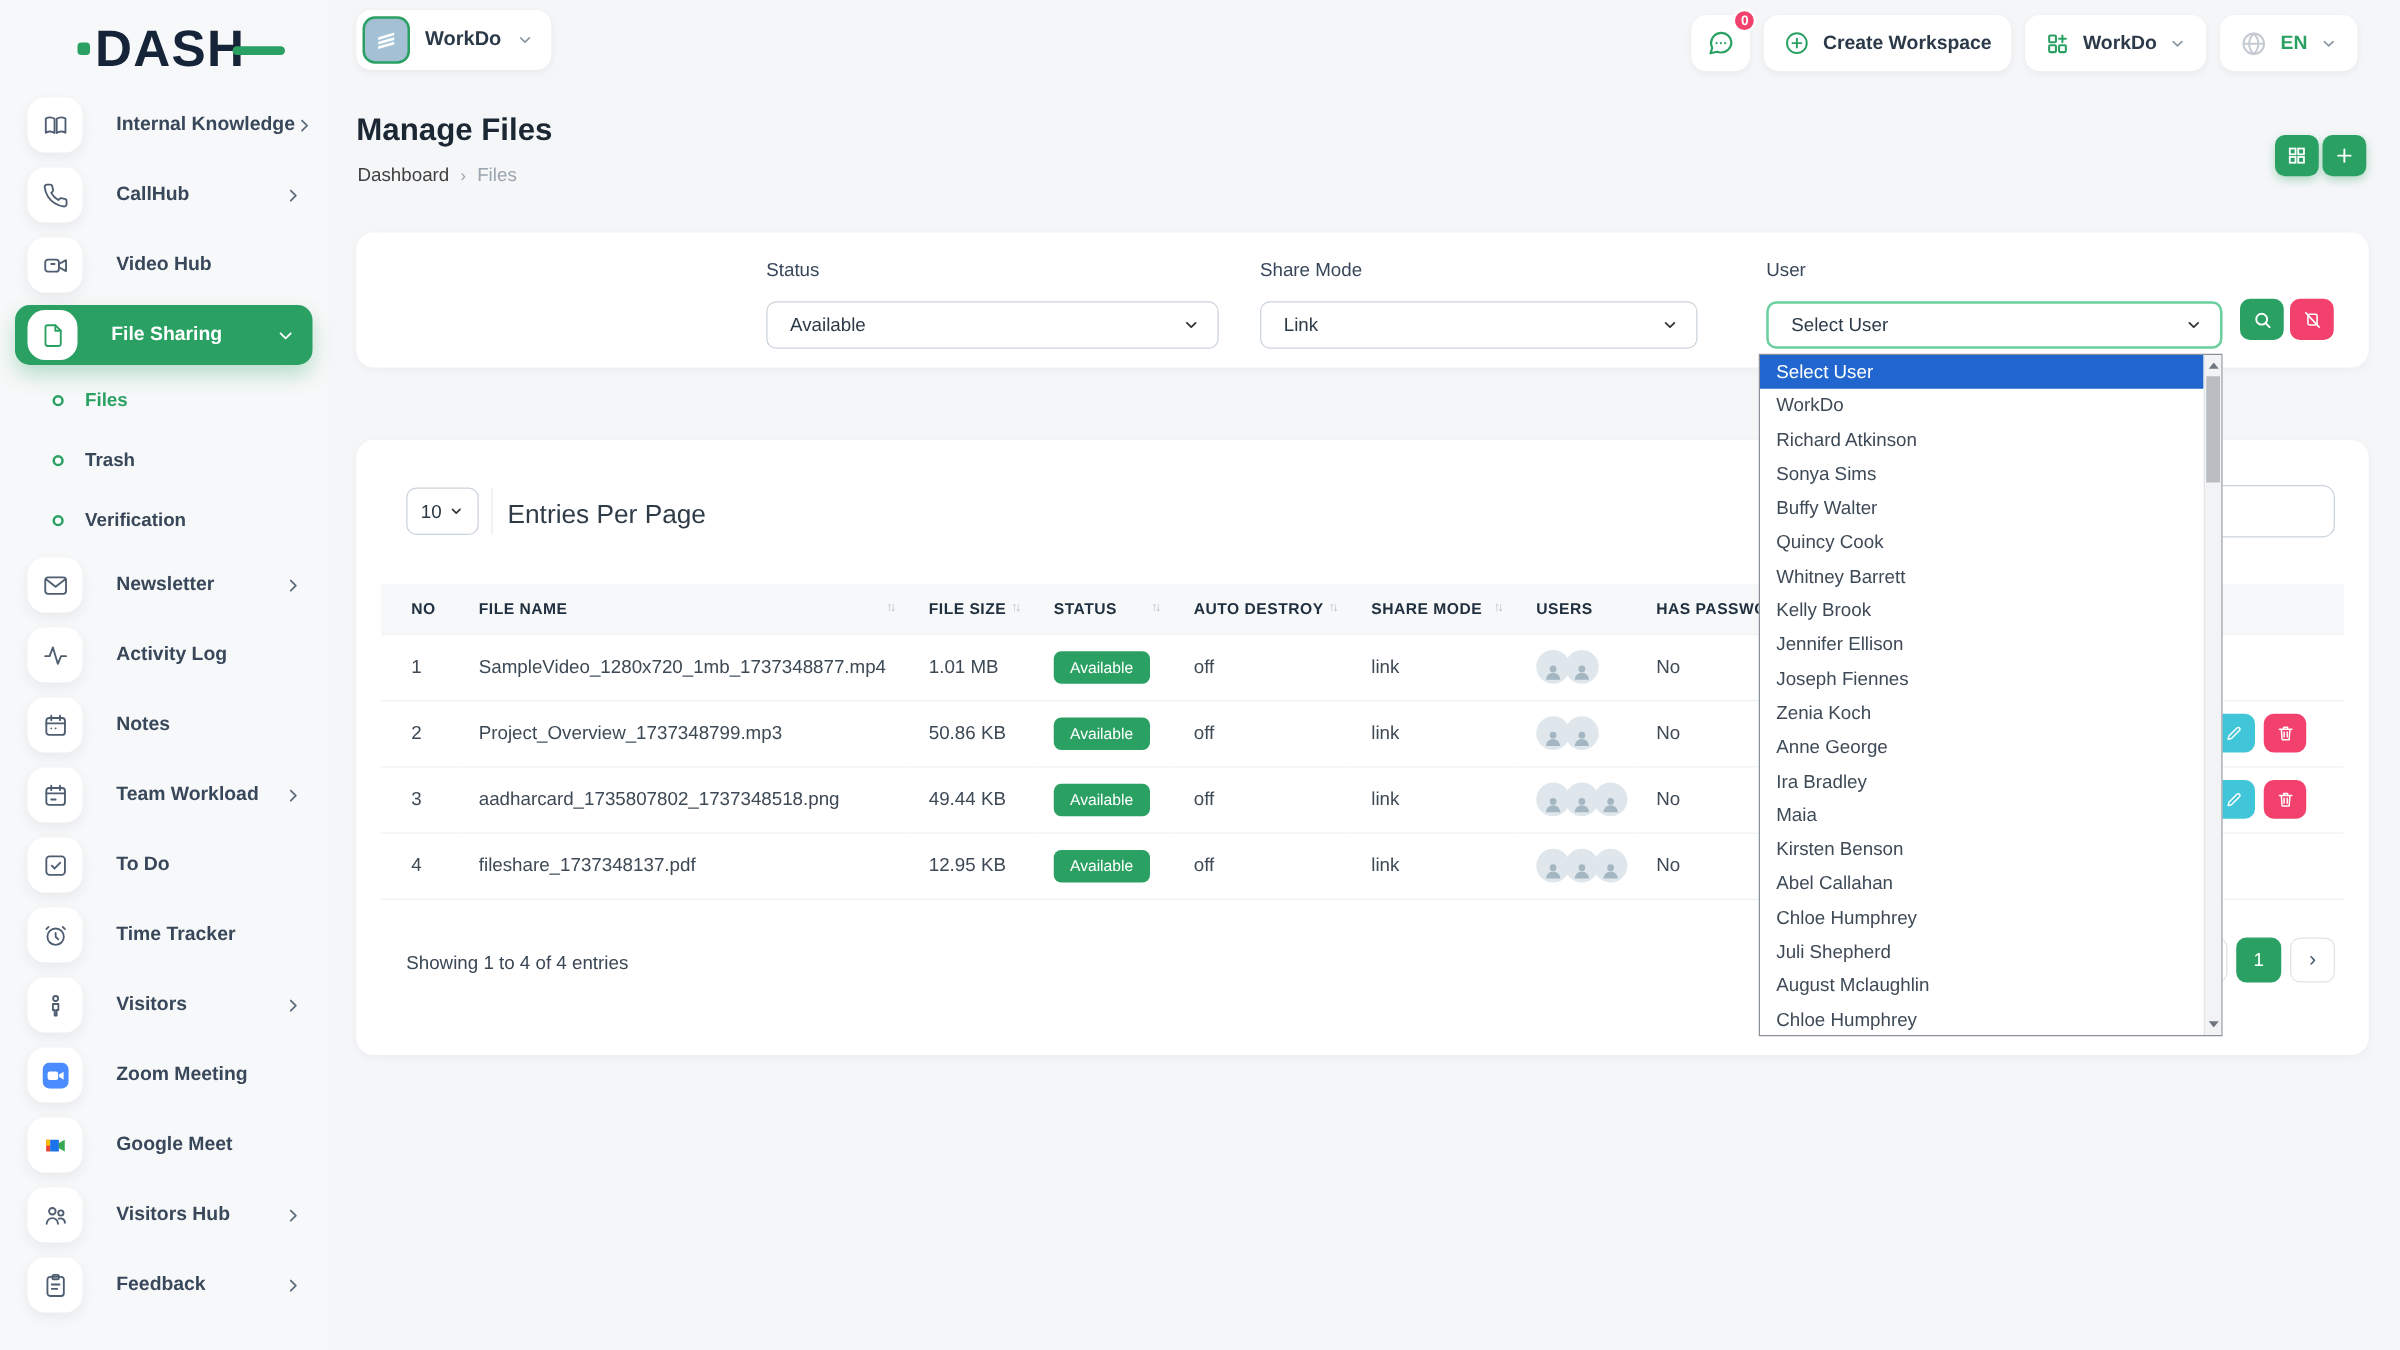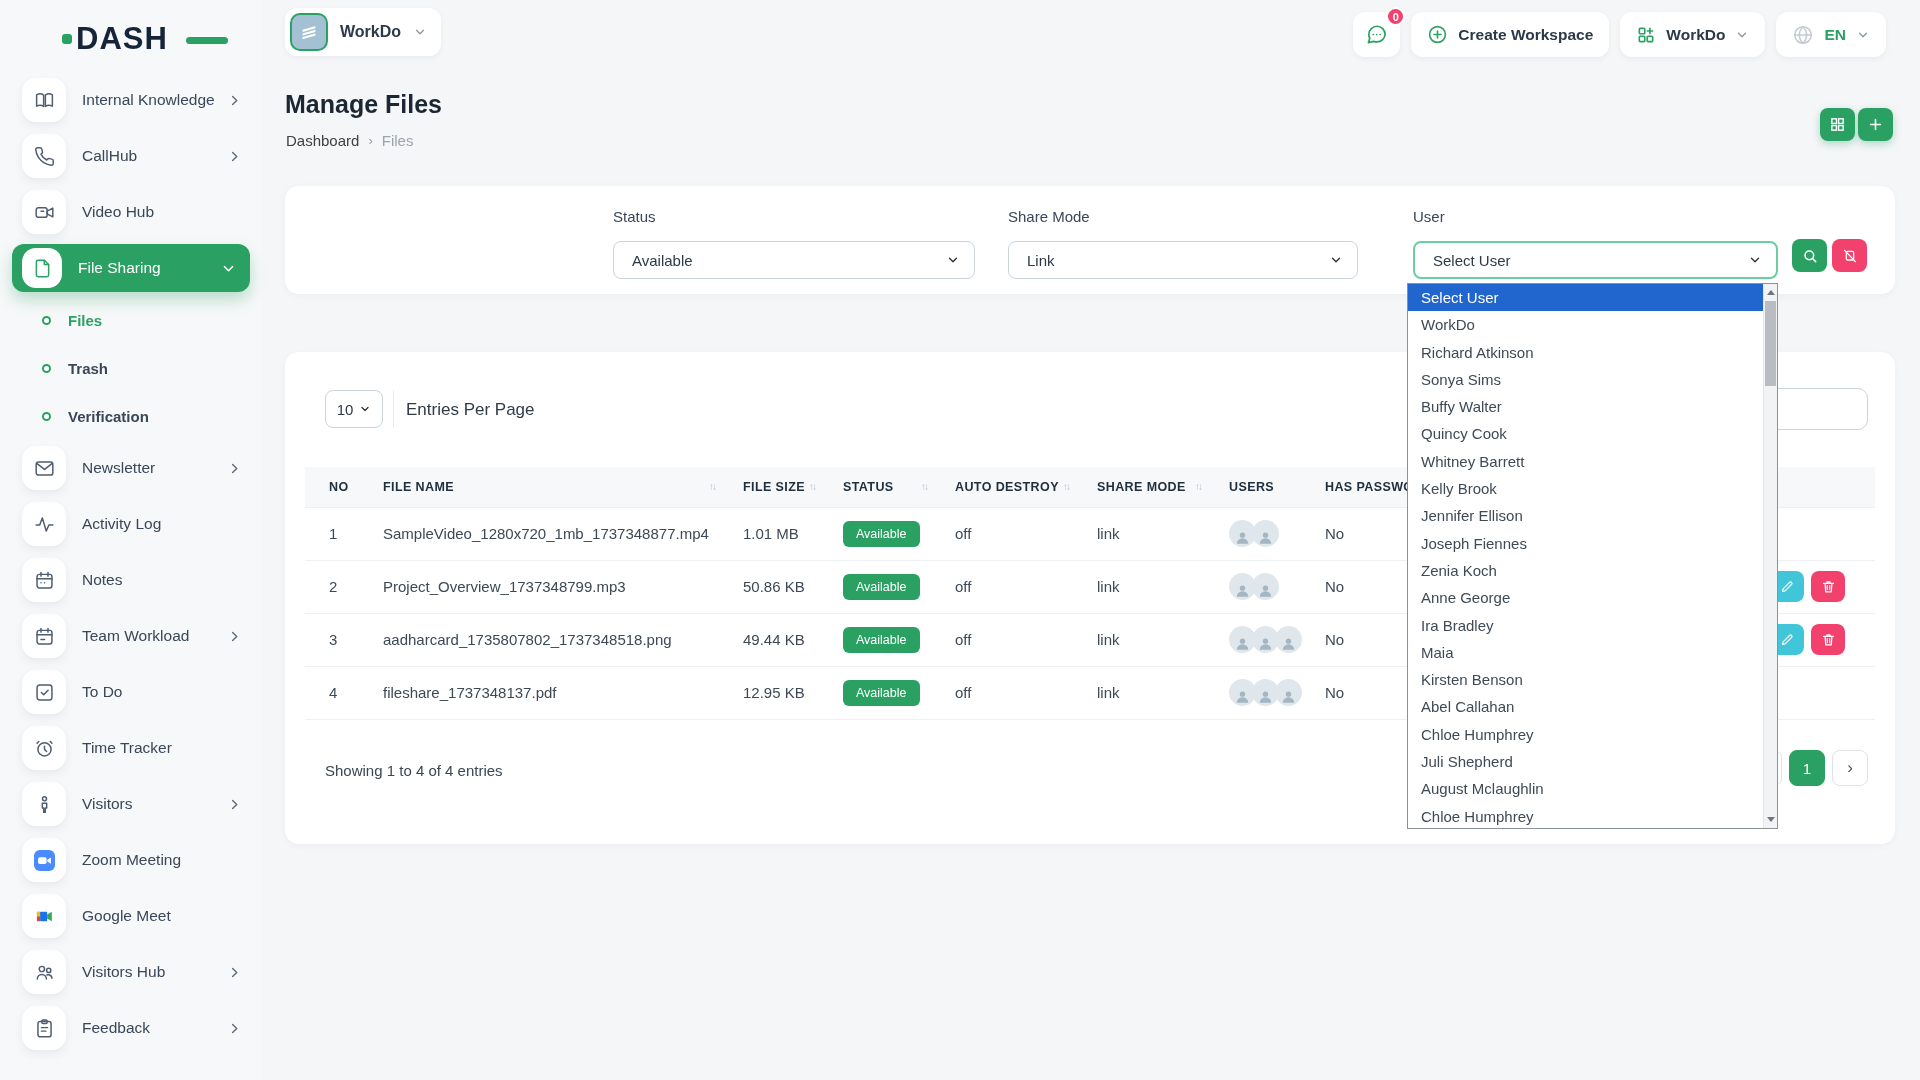--- a/index.html
+++ b/index.html
@@ -3,27 +3,27 @@
 <meta charset="utf-8">
 <style>
   * { margin:0; padding:0; box-sizing:border-box; }
   html,body { width:1920px; height:1080px; overflow:hidden; }
   body { position:relative; background:#f5f6f8; font-family:"Liberation Sans",sans-serif; color:#3a4754; }
 
   
   .sidebar { position:absolute; left:0; top:0; width:262px; height:1080px; background:#f7f8f9; }
   .logo { position:relative; margin:18px 0 10px 62px; width:150px; height:42px; display:flex; align-items:center; cursor:pointer; }
   .logo-dot { width:10px; height:10px; border-radius:3px; background:#2aa163; margin-right:4px; }
-  .logo-text { font-size:31px; font-weight:800; letter-spacing:1px; color:#152438;text-align:center; }
+  .logo-text { font-size:41px; font-weight:800; letter-spacing:1px; color:#152438;text-align:center; }
   .logo-dash { position:absolute; right:-16px; top:19px; width:42px; height:7px; border-radius:4px; background:#2aa163; }
   #side-nav { margin-top:12px; }
   .side-item { display:flex; align-items:center; height:56px; padding:0 20px 0 22px; cursor:pointer; }
   .tile { width:44px; height:44px; border-radius:14px; background:#fff; box-shadow:0 4px 10px rgba(25,45,65,.07); display:flex; align-items:center; justify-content:center; color:#4e5d70; flex:0 0 auto; }
   .tile svg { width:21px; height:21px; }
-  .side-item .label { margin-left:16px; font-size:15.5px; font-weight:400; color:#39475a; white-space:nowrap;text-align:right; }
+  .side-item .label { margin-left:27px; font-size:15.5px; font-weight:700; color:#39475a; white-space:nowrap;text-align:right; }
   .side-item .chev { margin-left:auto; color:#5f6e7d; display:flex; }
   .side-item .chev svg { width:15px; height:15px; }
   .side-item.active { background:#2aa163; margin:4px 12px; height:48px; border-radius:12px; padding:0 14px 0 10px; box-shadow:0 8px 16px rgba(42,161,99,.30); }
   .side-item.active .label, .side-item.active .chev { color:#fff; }
   .side-item.active .tile { box-shadow:none; color:#2aa163; width:40px; height:40px; }
   .side-sub { display:flex; align-items:center; height:48px; padding-left:42px; cursor:pointer; }
   .dot { width:9px; height:9px; border:2px solid #2aa163; border-radius:50%; background:#fff; margin-right:17px; flex:0 0 auto; }
   .sub-label { font-size:15px; font-weight:700; color:#39475a; }
   .side-sub.active .sub-label { color:#2aa163; }
 
@@ -60,21 +60,21 @@
   .f-btn { position:absolute; top:53px; width:35px; height:33px; border-radius:8px; display:flex; align-items:center; justify-content:center; color:#fff; cursor:pointer; }
   .f-btn svg { width:16px; height:16px; }
   #btn-search { left:1507px; background:#2aa163; }
   #btn-reset  { left:1547px; background:#f1416c; }
 
   
   .table-card { position:absolute; left:285px; top:352px; width:1610px; height:492px; background:#fff; border-radius:14px; box-shadow:0 2px 8px rgba(16,24,40,.04); }
   .epp-select { position:absolute; left:40px; top:38px; width:58px; height:38px; border:1px solid #ccd4db; border-radius:8px; display:flex; align-items:center; justify-content:center; gap:6px; font-size:15px; color:#2c3a47; cursor:pointer; }
   .epp-select .chev-gray svg { width:12px; height:12px; }
   .epp-divider { position:absolute; left:108px; top:38px; width:1px; height:38px; background:#e8ecef; }
-  .epp-label { position:absolute; left:121px; top:48px; font-size:17px; color:#2f3b47; }
+  .epp-label { position:absolute; left:121px; top:48px; font-size:21px; color:#2f3b47; }
   .tbl-search { position:absolute; left:1355px; top:36px; width:228px; height:42px; border:1.5px solid #ccd4db; border-radius:10px; background:#fff; outline:none; font-size:15px; padding:0 12px; color:#2c3a47; }
   table { position:absolute; left:20px; top:115px; width:1570px; border-collapse:collapse; table-layout:fixed; }
   thead th { background:#f6f8fa; height:40px; font-size:12.5px; font-weight:700; color:#21303f; text-align:left; letter-spacing:.4px; white-space:nowrap; }
   .th-wrap { display:flex; align-items:center; justify-content:space-between; padding:0 12px 0 16px; }
   th:first-child .th-wrap { padding-left:24px; }
   .sort { font-size:10px; color:#b7c1ca; letter-spacing:-2px; }
   tbody td { height:53px; border-top:1px solid #eef1f4; font-size:15px; color:#3d4955; vertical-align:middle; padding-left:16px; white-space:nowrap; overflow:visible; }
   tbody tr:last-child td { border-bottom:1px solid #eef1f4; }
   td.c-no { padding-left:24px; }
   .badge { display:inline-block; padding:6px 13px; background:#2aa163; border-radius:6px; color:#fff; font-size:12.5px; font-weight:400; }

